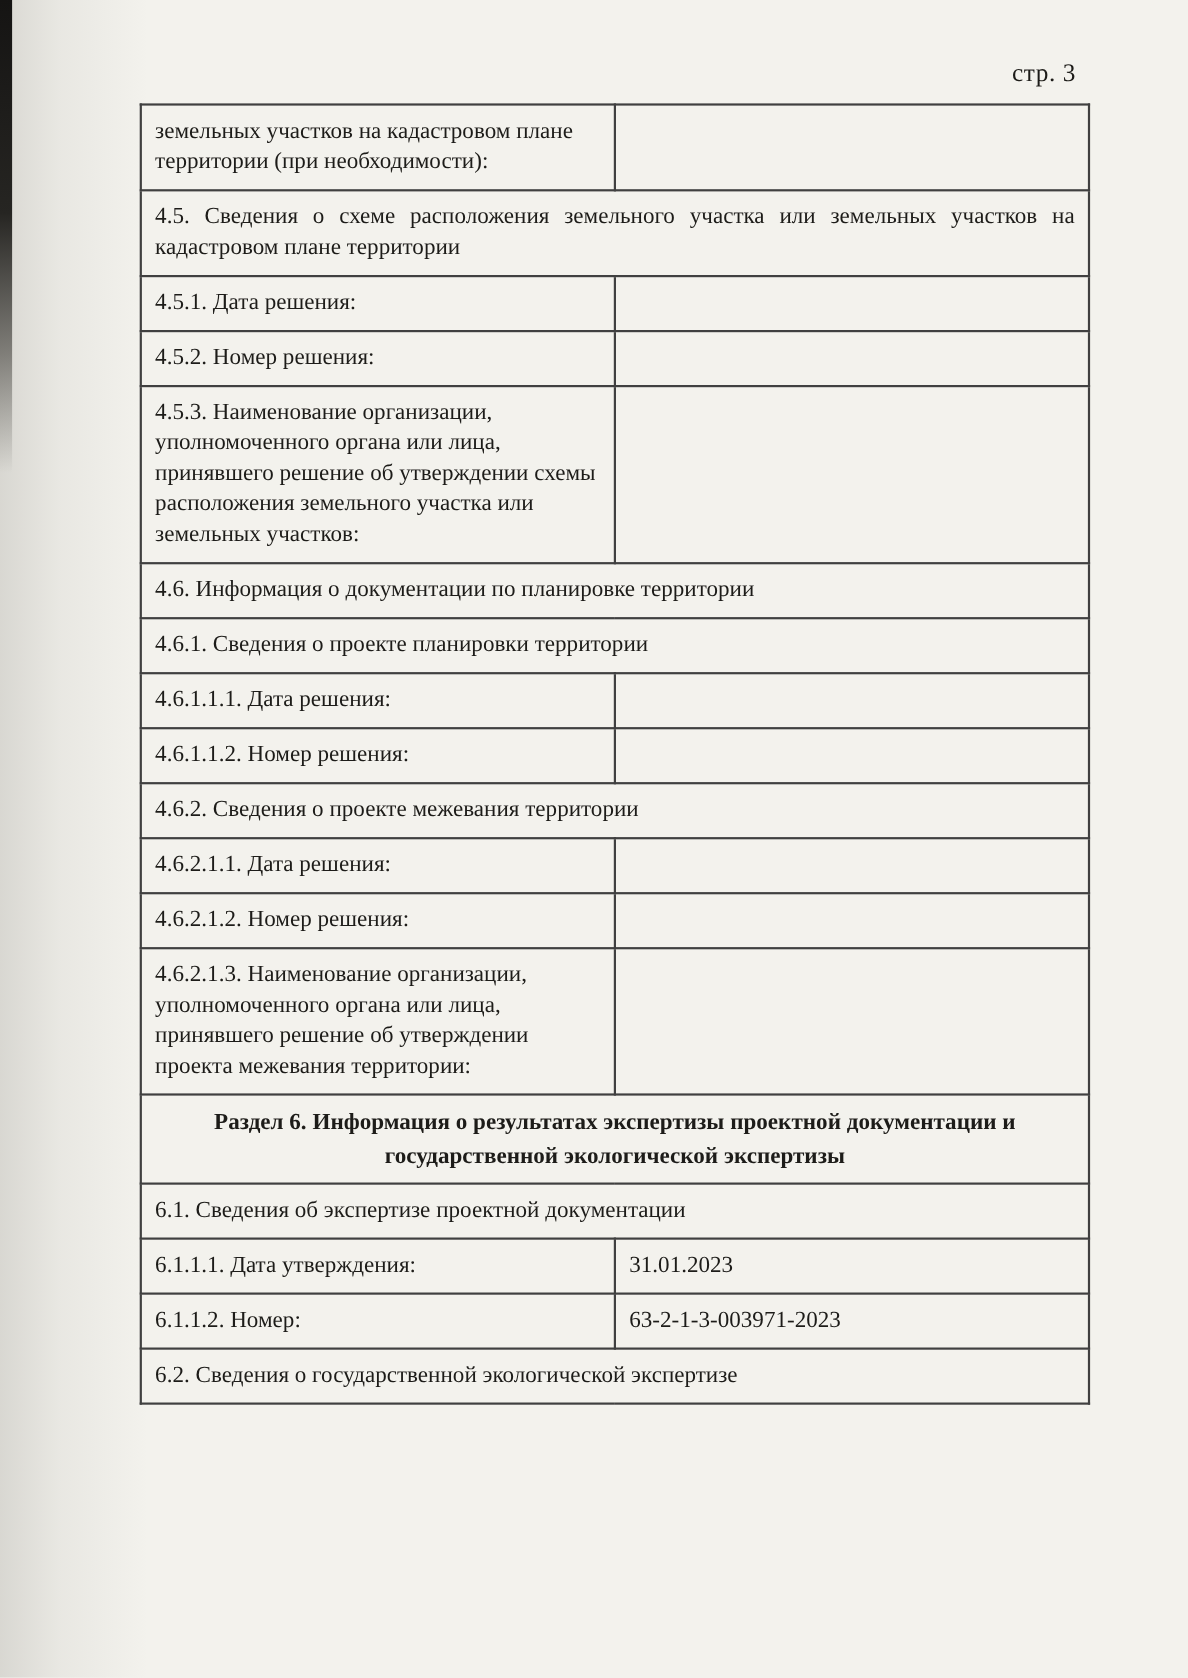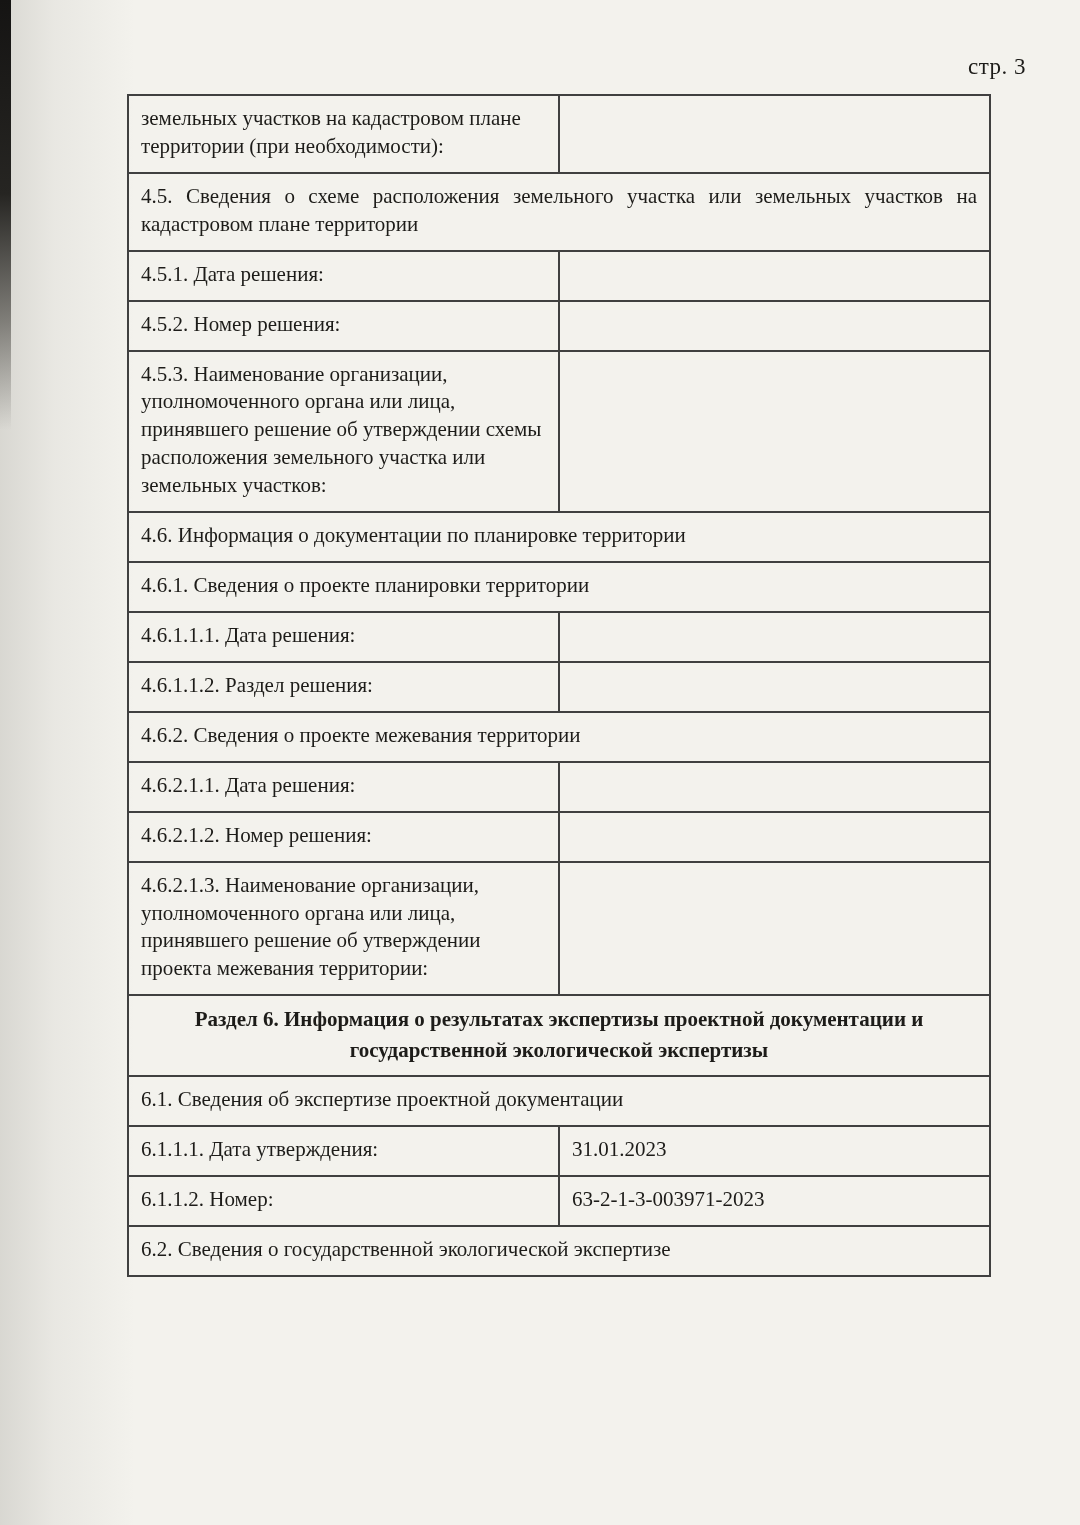--- a/index.html
+++ b/index.html
@@ -33,21 +33,21 @@
     width: 11px; height: 430px;
     background: linear-gradient(to bottom,
       #151413 0%,
       #262522 45%,
       rgba(55,53,48,0.55) 75%,
       rgba(55,53,48,0.0) 100%);
   }
   .page-num {
     position: absolute;
     top: 54px;
-    left: 968px;
+    left: 920px;
     font-size: 23px;
     letter-spacing: 0.5px;
   }
   table.doc-table {
     position: absolute;
     left: 127px;
     top: 94px;
     width: 864px;
     border-collapse: collapse;
     table-layout: fixed;
@@ -110,21 +110,21 @@
         <td colspan="2" class="full-cell">4.6. Информация о документации по планировке территории</td>
       </tr>
       <tr>
         <td colspan="2" class="full-cell">4.6.1. Сведения о проекте планировки территории</td>
       </tr>
       <tr>
         <td class="label-cell">4.6.1.1.1. Дата решения:</td>
         <td class="value-cell"></td>
       </tr>
       <tr>
-        <td class="label-cell">4.6.1.1.2. Раздел решения:</td>
+        <td class="label-cell">4.6.1.1.2. Номер решения:</td>
         <td class="value-cell"></td>
       </tr>
       <tr>
         <td colspan="2" class="full-cell">4.6.2. Сведения о проекте межевания территории</td>
       </tr>
       <tr>
         <td class="label-cell">4.6.2.1.1. Дата решения:</td>
         <td class="value-cell"></td>
       </tr>
       <tr>

